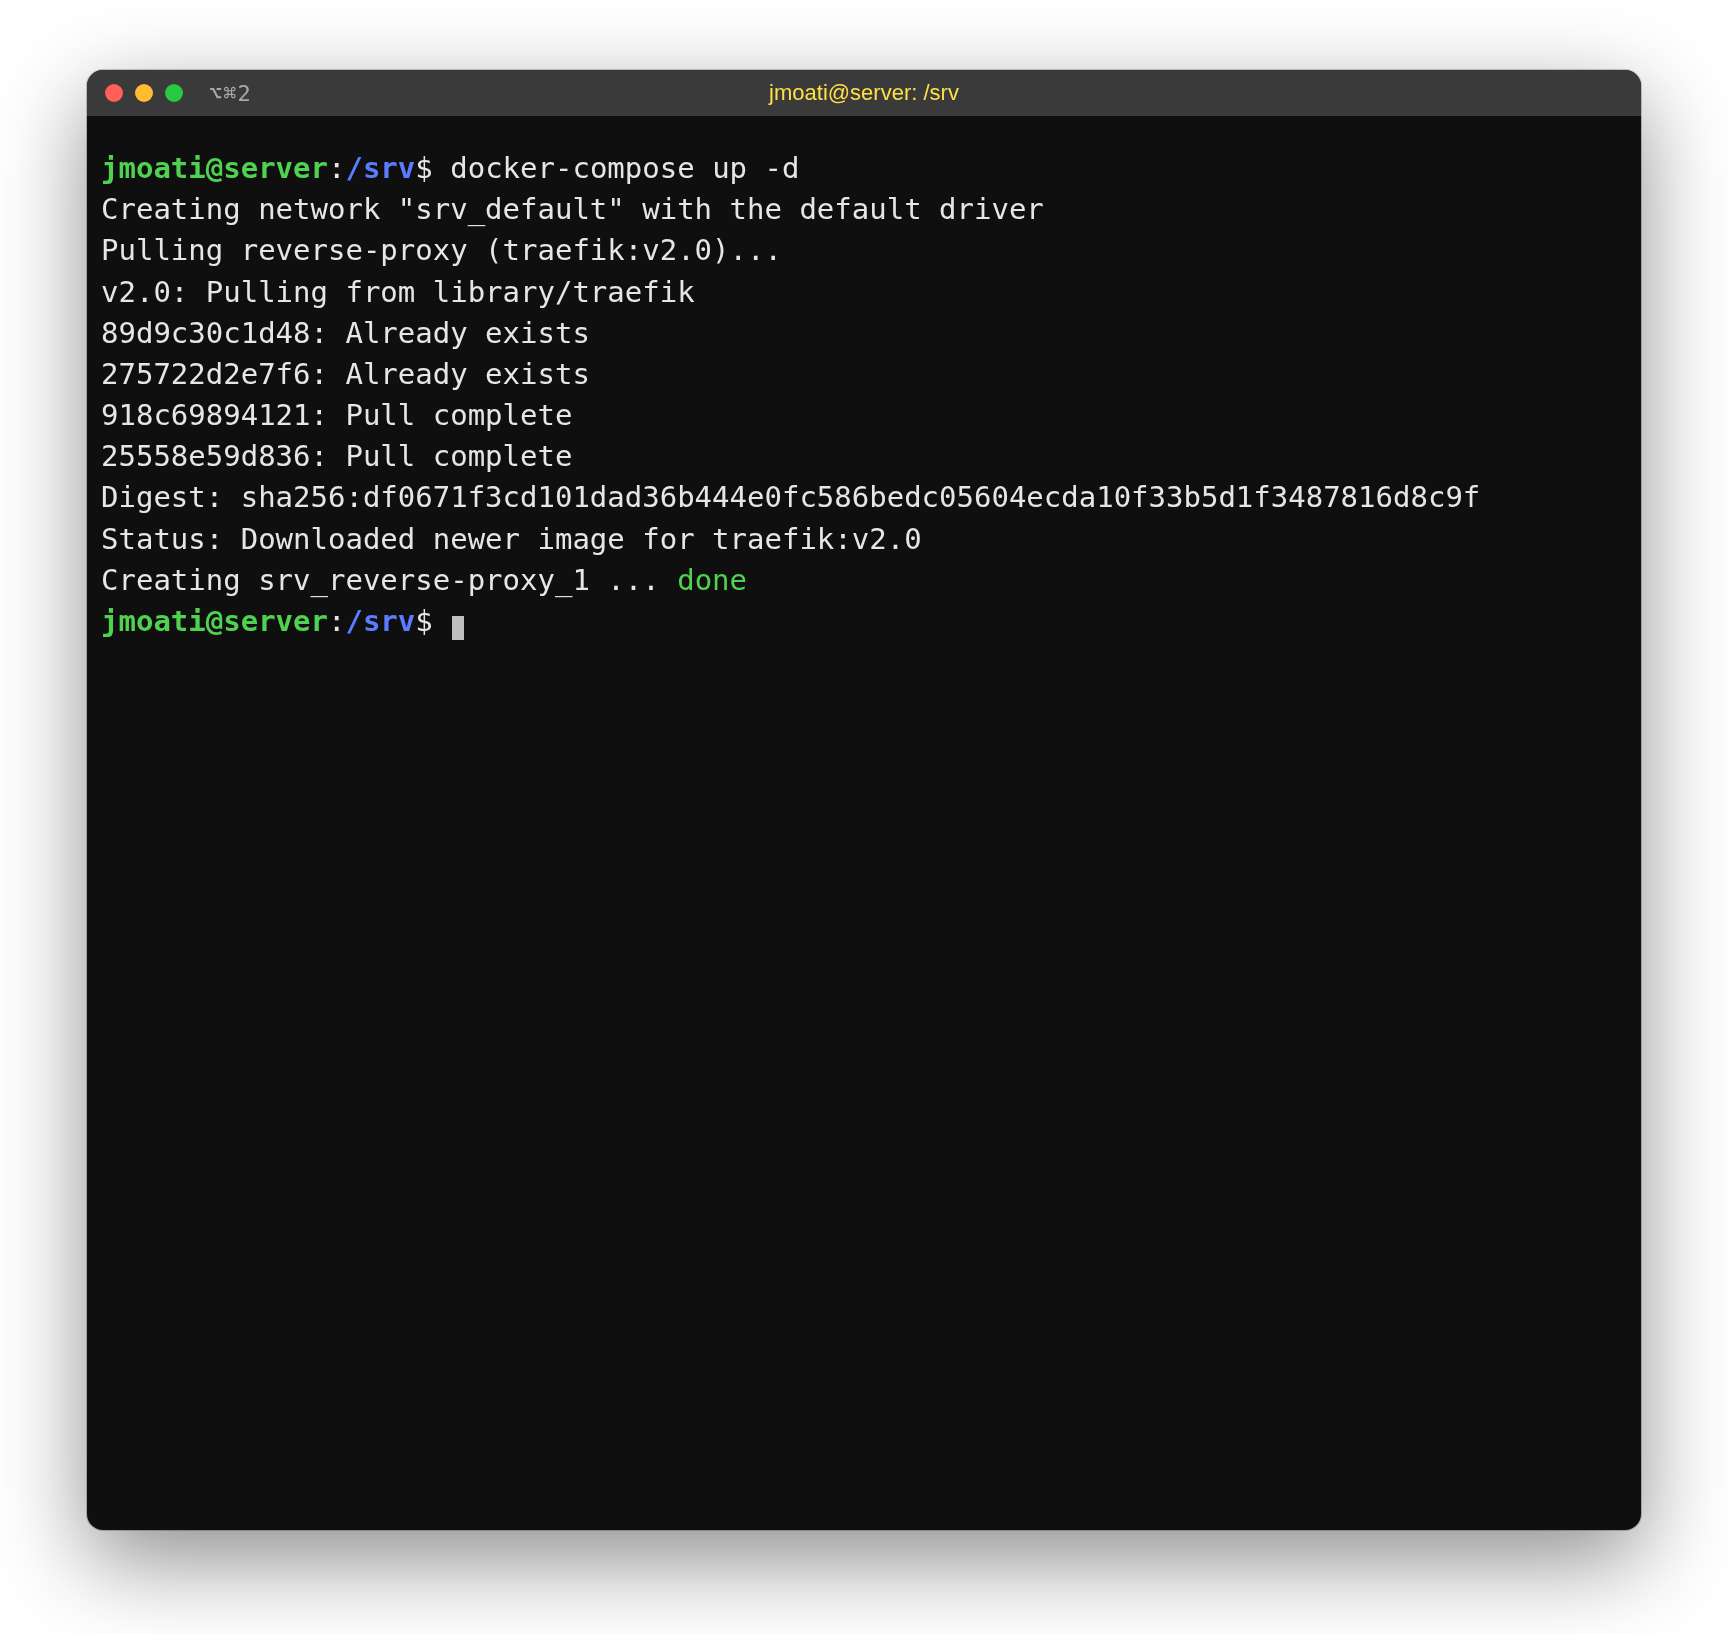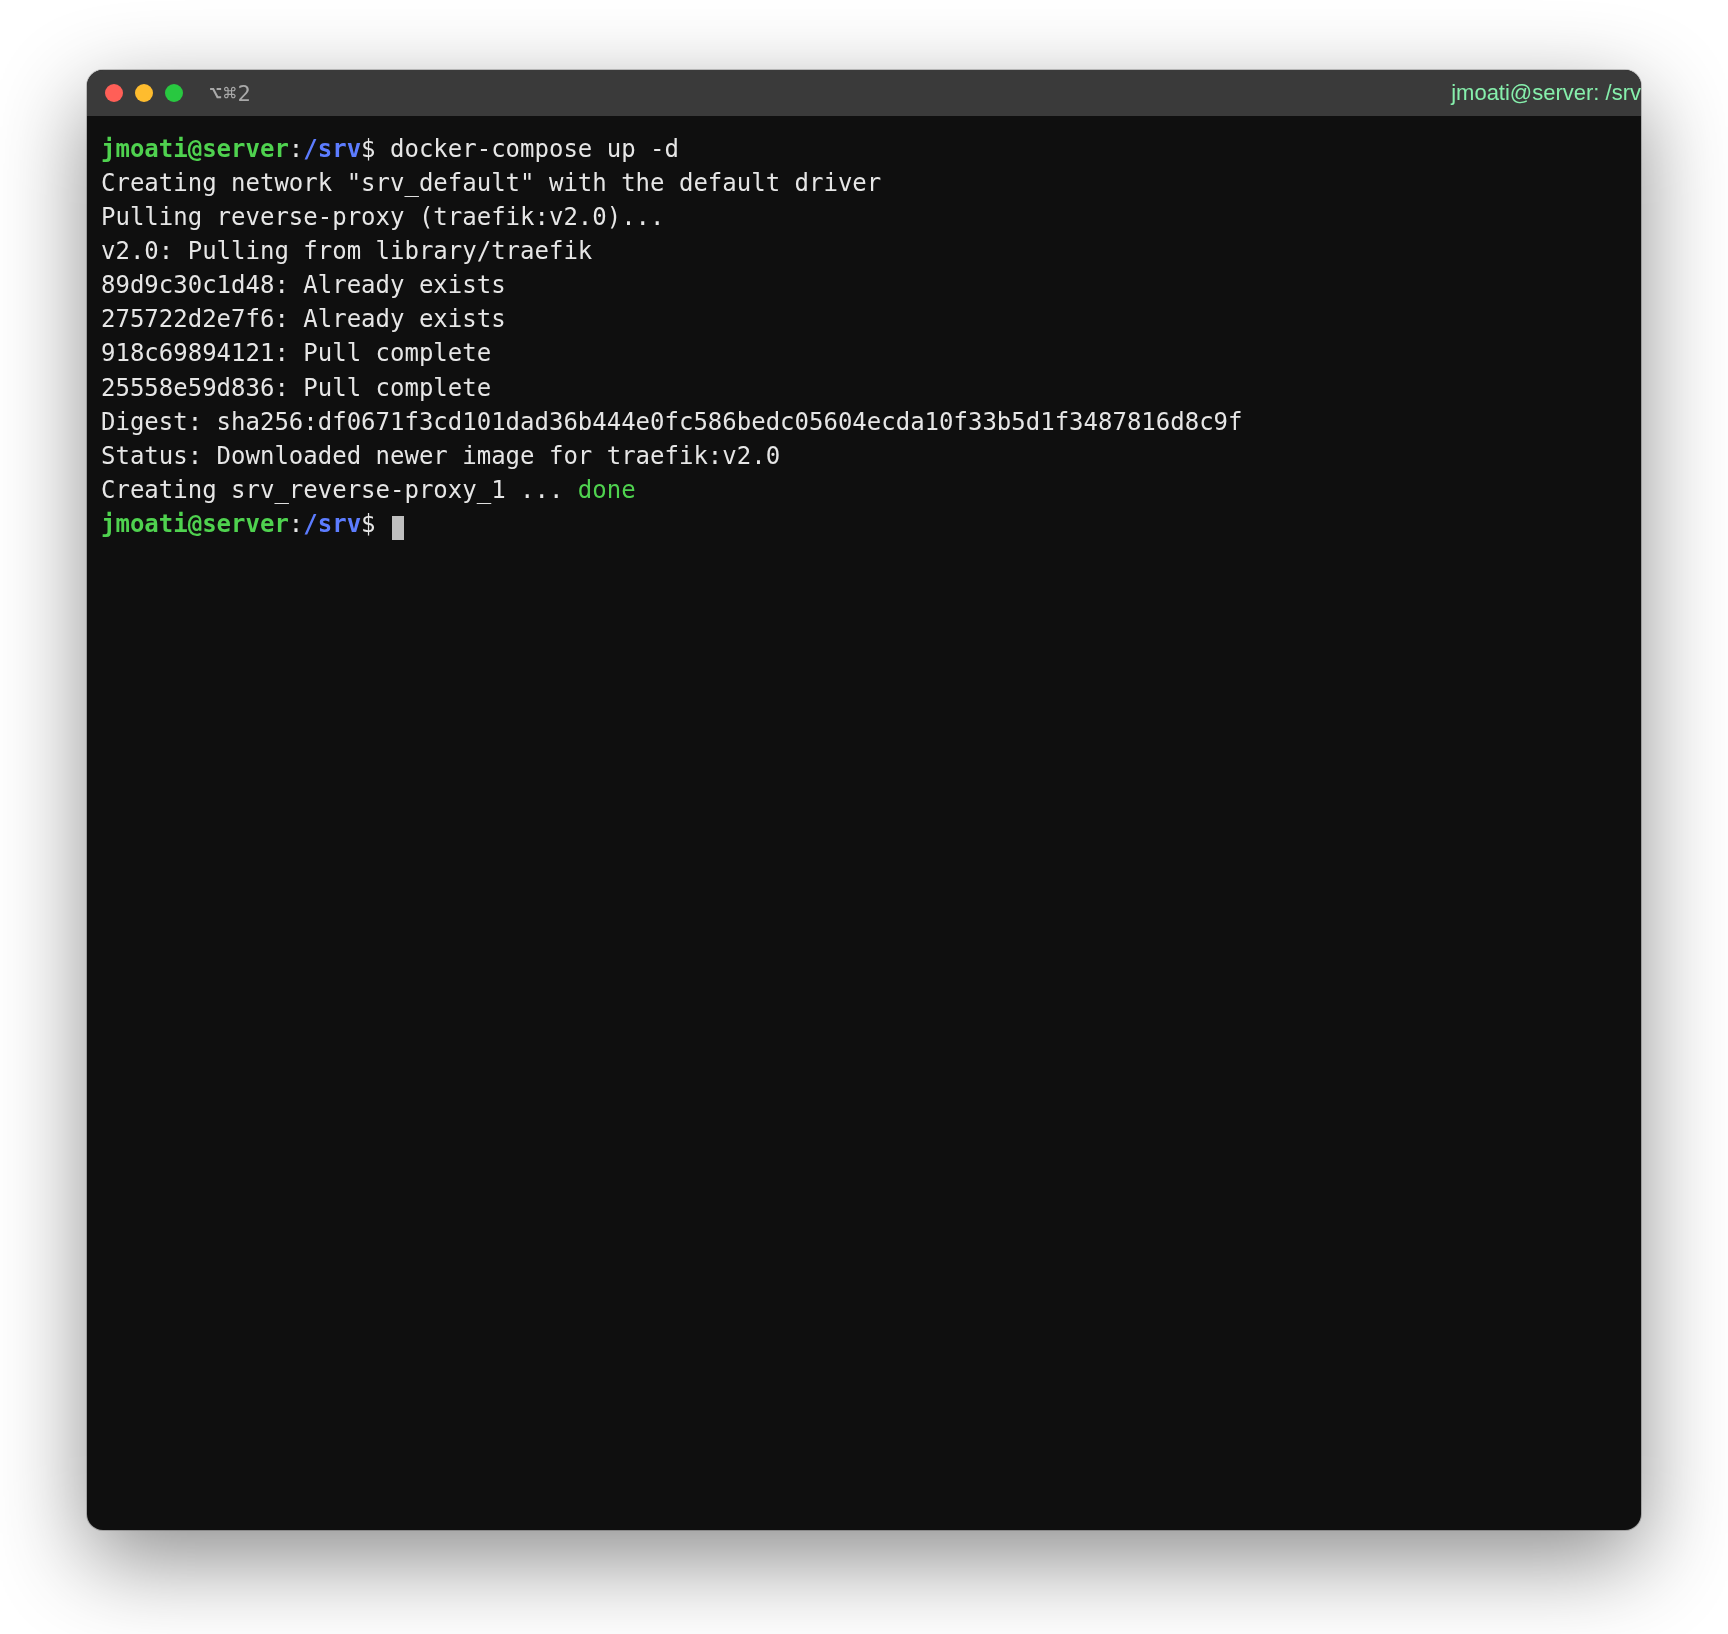--- a/index.html
+++ b/index.html
@@ -48,31 +48,31 @@
     .tab-indicator {
       margin-left: 26px;
       color: #a9a9a9;
       font-size: 22px;
       letter-spacing: 1px;
       font-family: "Menlo", monospace;
     }
     .title {
       position: absolute;
       left: 0; right: 0;
-      text-align: right;
-      color: #86efac;
+      text-align: center;
+      color: #fde047;
       font-size: 22px;
       font-family: "Helvetica Neue", Arial, sans-serif;
       font-weight: 400;
       pointer-events: none;
     }
     .term {
       flex: 1;
-      padding: 16px 14px;
-      font-size: 24px;
+      padding: 32px 14px;
+      font-size: 29px;
       line-height: 1.42;
       color: #e6e6e6;
       white-space: pre;
       overflow: hidden;
       border-radius: 31px;
     }
     .c-green { color: #4fd24f; font-weight: bold; }
     .c-blue { color: #5c7cff; font-weight: bold; }
     .c-white { color: #e6e6e6; }
     .c-done { color: #4fd24f; }

